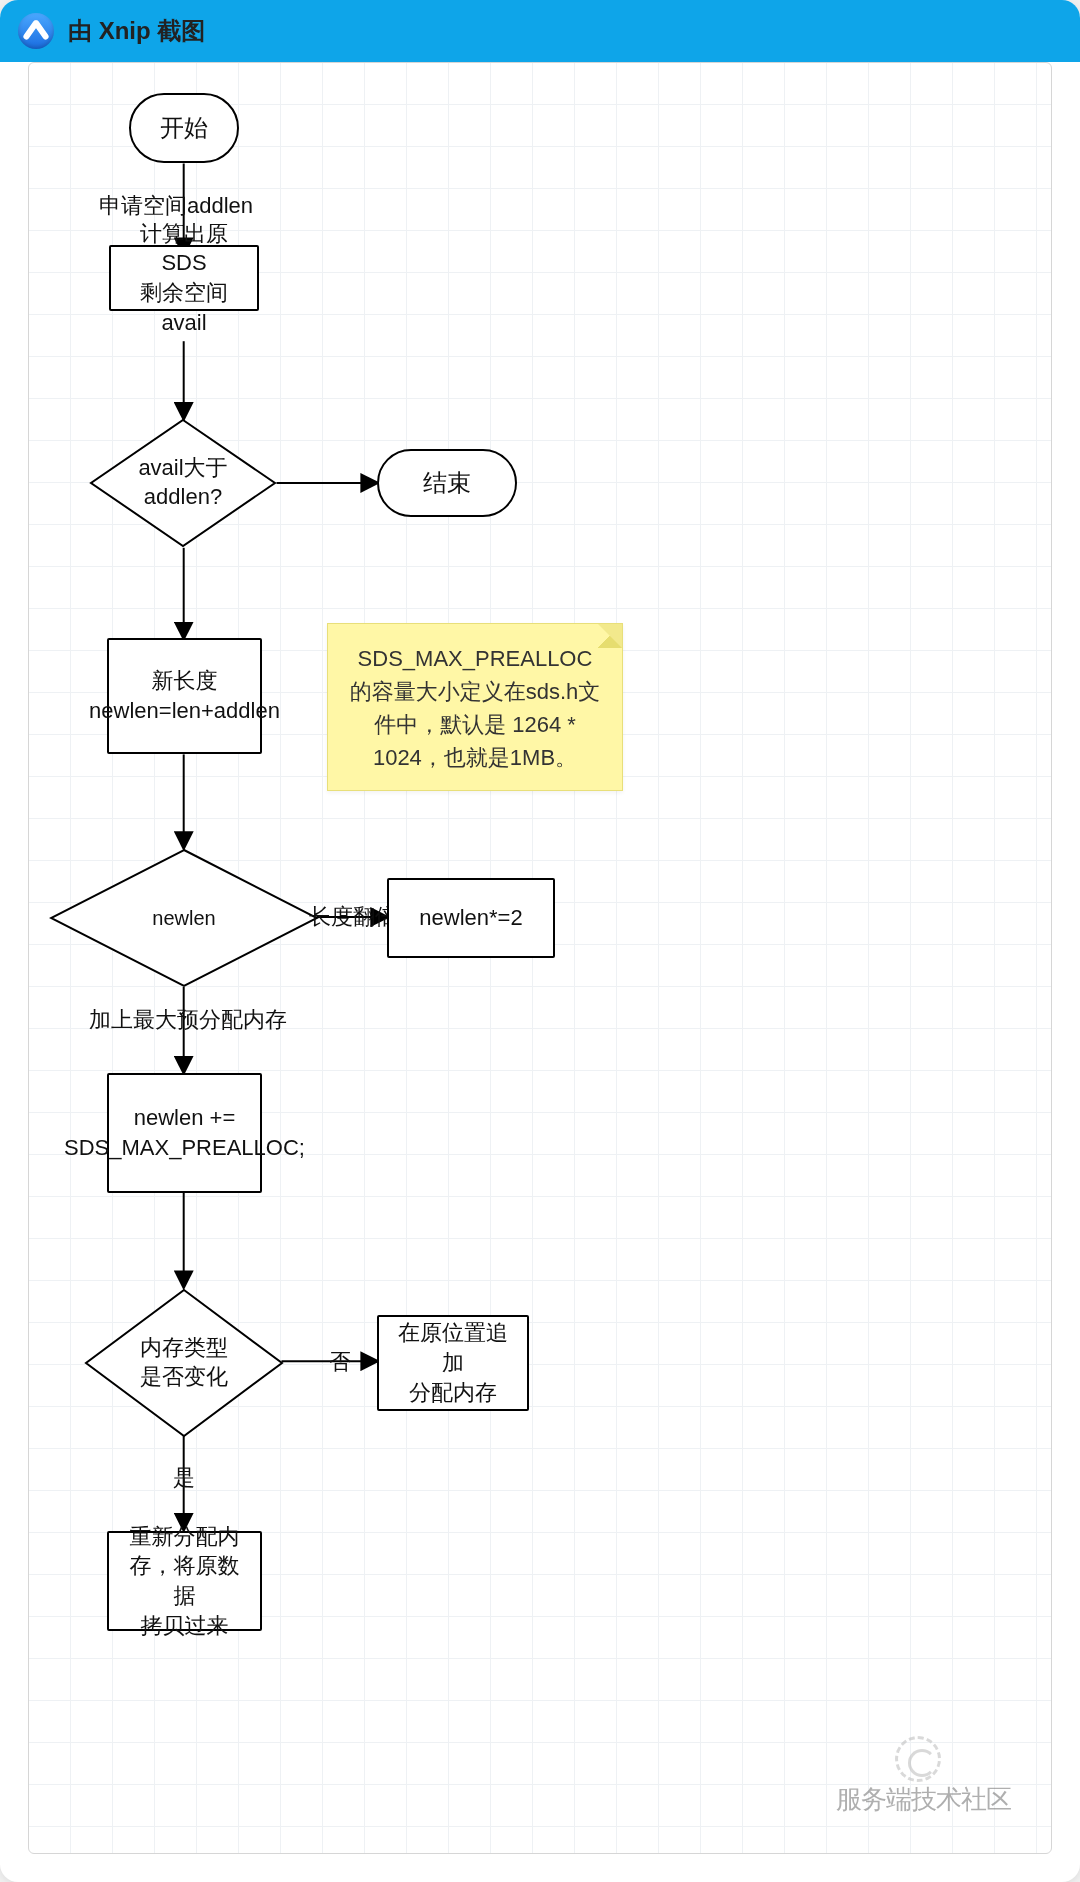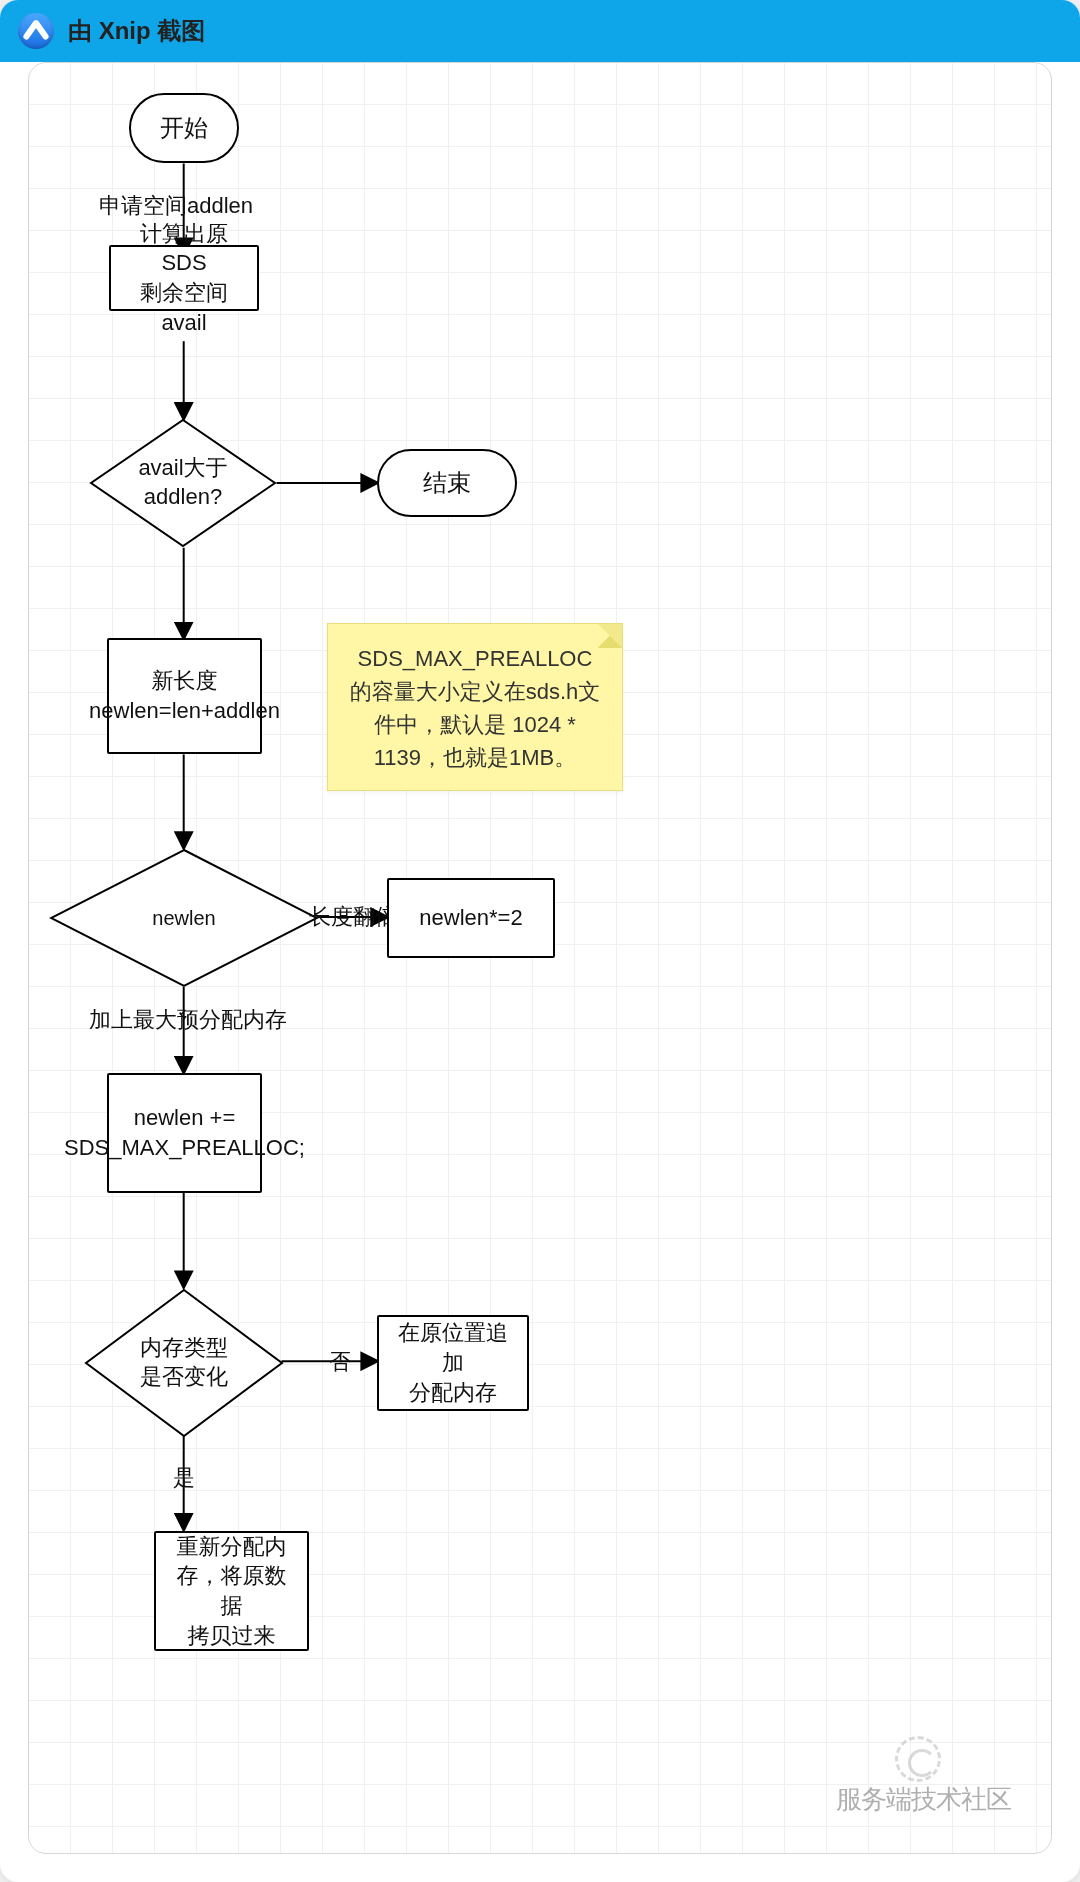--- a/index.html
+++ b/index.html
@@ -52,21 +52,21 @@
   .titlebar .title-text {
     font-size: 24px;
     font-weight: 600;
     color: #222;
   }
   .canvas {
     position: absolute;
     left: 28px; right: 28px;
     top: 62px; bottom: 28px;
     border: 1px solid #d6d6d6;
-    border-radius: 18px;
+    border-radius: 6px;
     background-image:
       linear-gradient(#eef1f4 1px, transparent 1px),
       linear-gradient(90deg, #eef1f4 1px, transparent 1px);
     background-size: 42px 42px;
     background-position: -1px -1px;
     overflow: hidden;
   }
   svg.edges {
     position: absolute; inset: 0;
     width: 100%; height: 100%;
@@ -216,21 +216,21 @@
           <polygon points="94,2 186,65 94,128 2,65" fill="#fff" stroke="#000" stroke-width="2"></polygon>
         </svg>
       <div class="diamond-label">avail大于<br>addlen?</div>
     </div>
 
     <div class="shape box" style="left:78px; top:575px; width:155px; height:116px;">新长度<br>newlen=len+addlen</div>
 
     <div class="shape pill" style="left:348px; top:386px; width:140px; height:68px; font-size:24px;">结束</div>
 
     <div class="note" style="left:298px; top:560px; width:296px; height:168px;">
-      <span>SDS_MAX_PREALLOC的容量大小定义在sds.h文件中，默认是 1024 * 1139，也就是1MB。</span>
+      <span>SDS_MAX_PREALLOC的容量大小定义在sds.h文件中，默认是 1264 * 1024，也就是1MB。</span>
     </div>
 
     <div class="diamond-wrap" style="left:20px; top:785px; width:270px; height:140px;">
       <svg viewBox="0 0 270 140">
           <polygon points="135,2 268,70 135,138 2,70" fill="#fff" stroke="#000" stroke-width="2"></polygon>
         </svg>
       <div class="diamond-label" style="font-size:20px;">newlen</div>
     </div>
 
     <div class="edge-label" style="left:280px; top:839px;">长度翻倍</div>
@@ -247,21 +247,21 @@
         </svg>
       <div class="diamond-label">内存类型<br>是否变化</div>
     </div>
 
     <div class="edge-label" style="left:300px; top:1284px;">否</div>
 
     <div class="shape box" style="left:348px; top:1252px; width:152px; height:96px;">在原位置追加<br>分配内存</div>
 
     <div class="edge-label" style="left:144px; top:1400px;">是</div>
 
-    <div class="shape box" style="left:78px; top:1468px; width:155px; height:120px;margin-left:47px;">重新分配内<br>存，将原数据<br>拷贝过来</div>
+    <div class="shape box" style="left:78px; top:1468px; width:155px; height:100px;">重新分配内<br>存，将原数据<br>拷贝过来</div>
 
     <div class="watermark">
       <div class="wm-icon"></div>
       <span>服务端技术社区</span>
     </div>
 
   </div>
 </div>
 
 </body></html>

